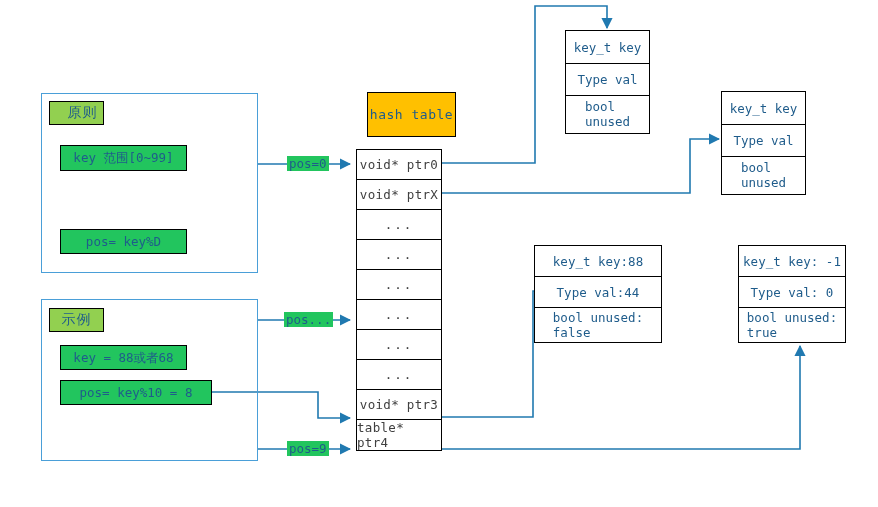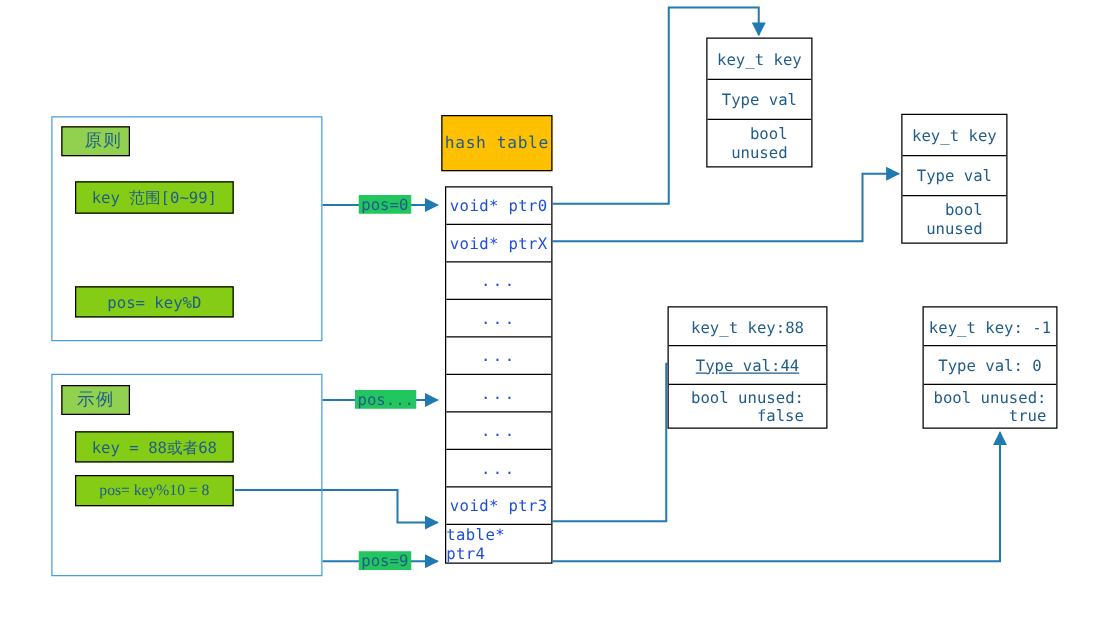--- a/index.html
+++ b/index.html
@@ -45,21 +45,21 @@
     justify-content: center;
     color: #1f5c8b;
     font-size: 14px;
     font-family: "DejaVu Sans", "Liberation Sans", sans-serif;
     letter-spacing: 1px;
   }
   
   .infobox {
     position: absolute;
     border: 1.5px solid #000000;
-    background: #84cc16;
+    background: #22c55e;
     box-sizing: border-box;
     display: flex;
     align-items: center;
     justify-content: center;
     text-align: center;
     color: #1f5c8b;
     font-size: 12.5px;
     line-height: 1.25;
     white-space: pre-line;
   }
@@ -68,58 +68,59 @@
     position: absolute;
     border: 1.5px solid #000000;
     background: #ffc000;
     box-sizing: border-box;
     display: flex;
     align-items: center;
     justify-content: center;
     color: #1f5c8b;
     font-size: 13px;
     letter-spacing: 0.5px;
+    margin-left: 14px;
   }
   
   #slots {
     position: absolute;
     left: 356px;
     top: 149px;
     width: 86px;
     border: 1.5px solid #000000;
     box-sizing: border-box;
     background: #ffffff;
   }
   .slot {
     height: 30px;
     border-bottom: 1.5px solid #000000;
     box-sizing: border-box;
     display: flex;
     align-items: center;
     justify-content: center;
-    color: #1d4ed8;
+    color: #404040;
     font-size: 12.5px;
     letter-spacing: 0.3px;
   }
   .slot:last-child { border-bottom: none; }
   .slot.ellipsis { letter-spacing: 2px; }
   
   .node {
     position: absolute;
     border: 1.5px solid #000000;
     box-sizing: border-box;
     background: #ffffff;
   }
   .node .field {
     border-bottom: 1.5px solid #000000;
     box-sizing: border-box;
     display: flex;
     align-items: center;
     justify-content: center;
-    text-align: right;
+    text-align: left;
     color: #1f5c8b;
     font-size: 12.5px;
     line-height: 1.2;
     white-space: pre-line;
   }
   .node .field:last-child { border-bottom: none; }
   
   .edgelabel {
     position: absolute;
     color: #1f5c8b;
@@ -168,21 +169,21 @@
 
 
   <div class="infobox" style="left:60px; top:229px; width:127px; height:25px;">pos= key%D</div>
 
   <div class="panel" style="left:41px; top:299px; width:217px; height:162px;"></div>
 
   <div class="badge" style="left:49px; top:308px; width:55px; height:24px;">示例</div>
 
   <div class="infobox" style="left:60px; top:345px; width:127px; height:25px;">key = 88或者68</div>
 
-  <div class="infobox" style="left:60px; top:380px; width:127px; height:25px;font-family:Liberation Serif, serif;">pos= key%10 = 8</div>
+  <div class="infobox" style="left:60px; top:380px; width:152px; height:25px;">pos= key%10 = 8</div>
 
   <div class="tablehead" style="left:353px; top:92px; width:89px; height:45px;">hash table</div>
 
   <div id="slots">
     <div class="slot">void* ptr0</div>
     <div class="slot">void* ptrX</div>
     <div class="slot ellipsis">...</div>
     <div class="slot ellipsis">...</div>
     <div class="slot ellipsis">...</div>
     <div class="slot ellipsis">...</div>
@@ -205,21 +206,21 @@
 
   <div class="node" style="left:721px; top:91px; width:85px; height:104px;">
     <div class="field" style="height:33px;">key_t key</div>
     <div class="field" style="height:32px;">Type val</div>
     <div class="field" style="height:36px;">bool
 unused</div>
   </div>
 
   <div class="node" style="left:534px; top:245px; width:128px; height:98px;">
     <div class="field" style="height:31px;">key_t key:88</div>
-    <div class="field" style="height:31px;text-decoration:underline;">Type val:44</div>
+    <div class="field" style="height:31px;">Type val:44</div>
     <div class="field" style="height:33px;">bool unused:
 false</div>
   </div>
 
   <div class="node" style="left:738px; top:245px; width:108px; height:98px;">
     <div class="field" style="height:31px;">key_t key: -1</div>
     <div class="field" style="height:31px;">Type val: 0</div>
     <div class="field" style="height:33px;">bool unused:
 true</div>
   </div>

